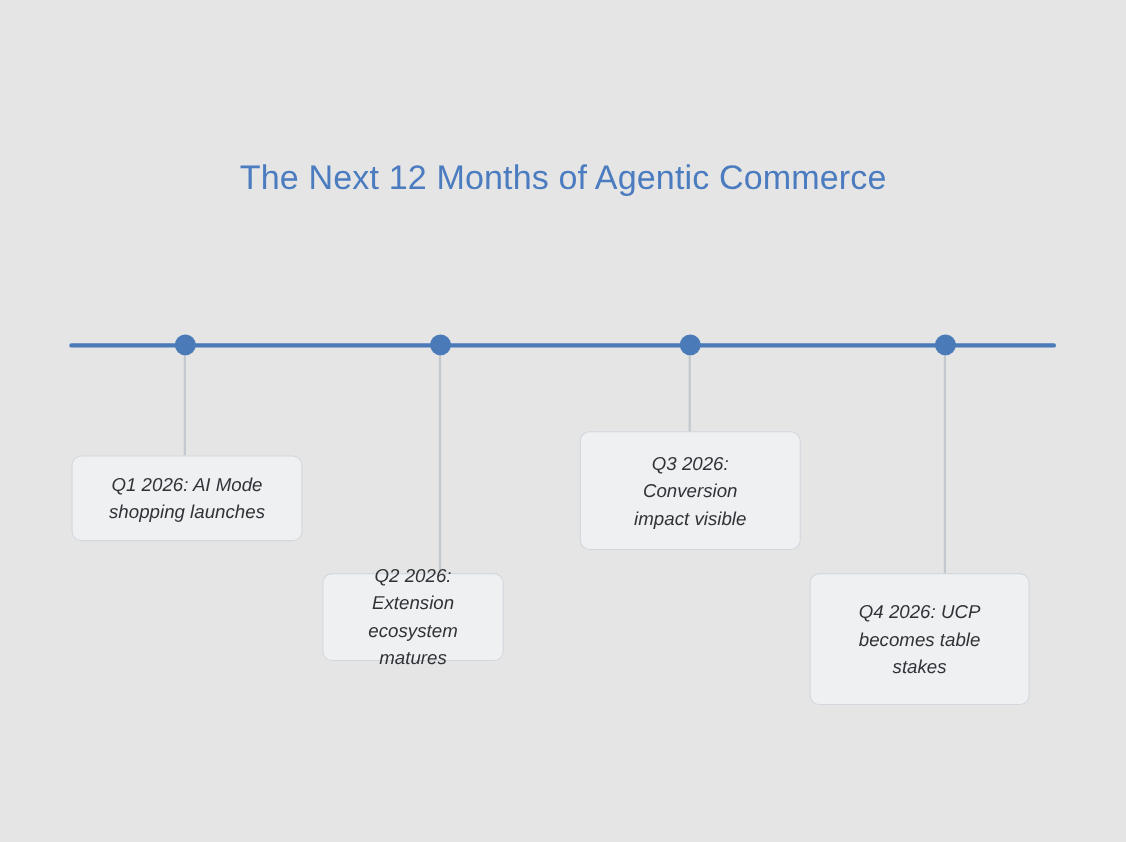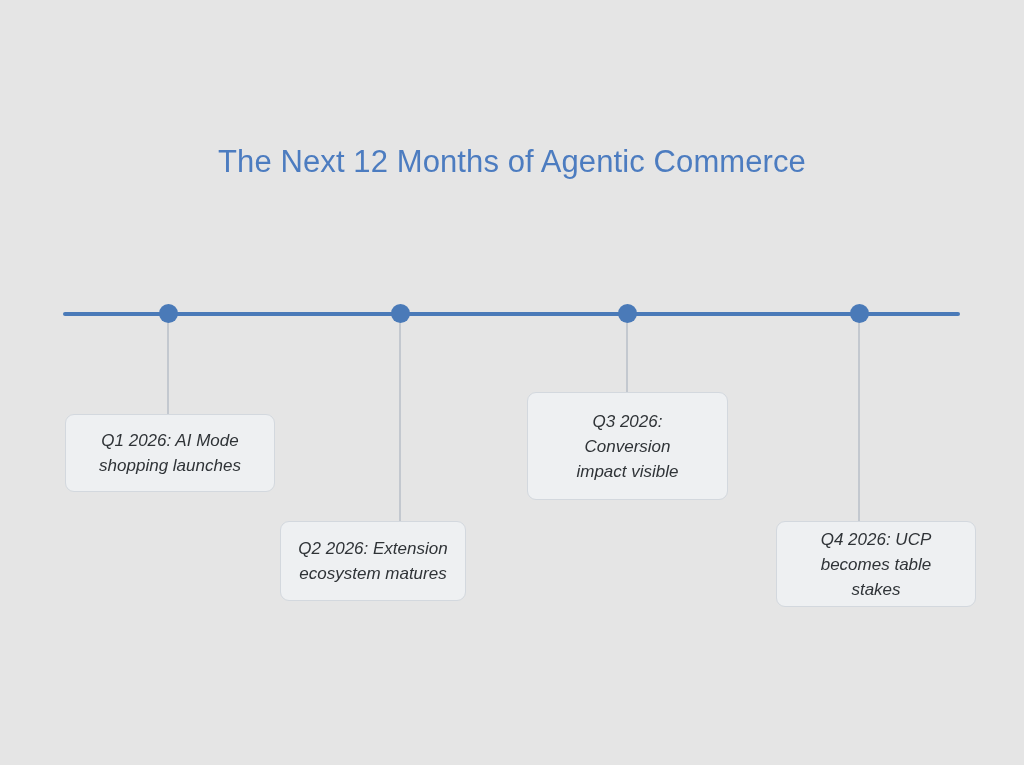--- a/index.html
+++ b/index.html
@@ -101,34 +101,34 @@
   <div class="axis"></div>
 
   <div id="milestone-layer">
       <div class="stem" style="left: 168px; top: 314px; height: 100px;"></div>
       <div class="label-box" style="left: 65px; top: 414px; width: 210px; height: 78px;">
         <div class="label-text">Q1 2026: AI Mode
 shopping launches</div>
       </div>
       <div class="dot" style="left: 168px;"></div>
       <div class="stem" style="left: 400px; top: 314px; height: 207px;"></div>
-      <div class="label-box" style="left: 280px; top: 521px; width: 186px; height: 80px;">
+      <div class="label-box" style="left: 293px; top: 521px; width: 165px; height: 80px;">
         <div class="label-text">Q2 2026: Extension
 ecosystem matures</div>
       </div>
       <div class="dot" style="left: 400px;"></div>
       <div class="stem" style="left: 627px; top: 314px; height: 98px;"></div>
       <div class="label-box" style="left: 527px; top: 392px; width: 201px; height: 108px;">
         <div class="label-text">Q3 2026:
 Conversion
 impact visible</div>
       </div>
       <div class="dot" style="left: 627px;"></div>
       <div class="stem" style="left: 859px; top: 314px; height: 207px;"></div>
-      <div class="label-box" style="left: 776px; top: 521px; width: 200px; height: 86px;">
+      <div class="label-box" style="left: 736px; top: 521px; width: 200px; height: 120px;">
         <div class="label-text">Q4 2026: UCP
 becomes table
 stakes</div>
       </div>
       <div class="dot" style="left: 859px;"></div>
     </div>
 
 </div>
 
 </body></html>

